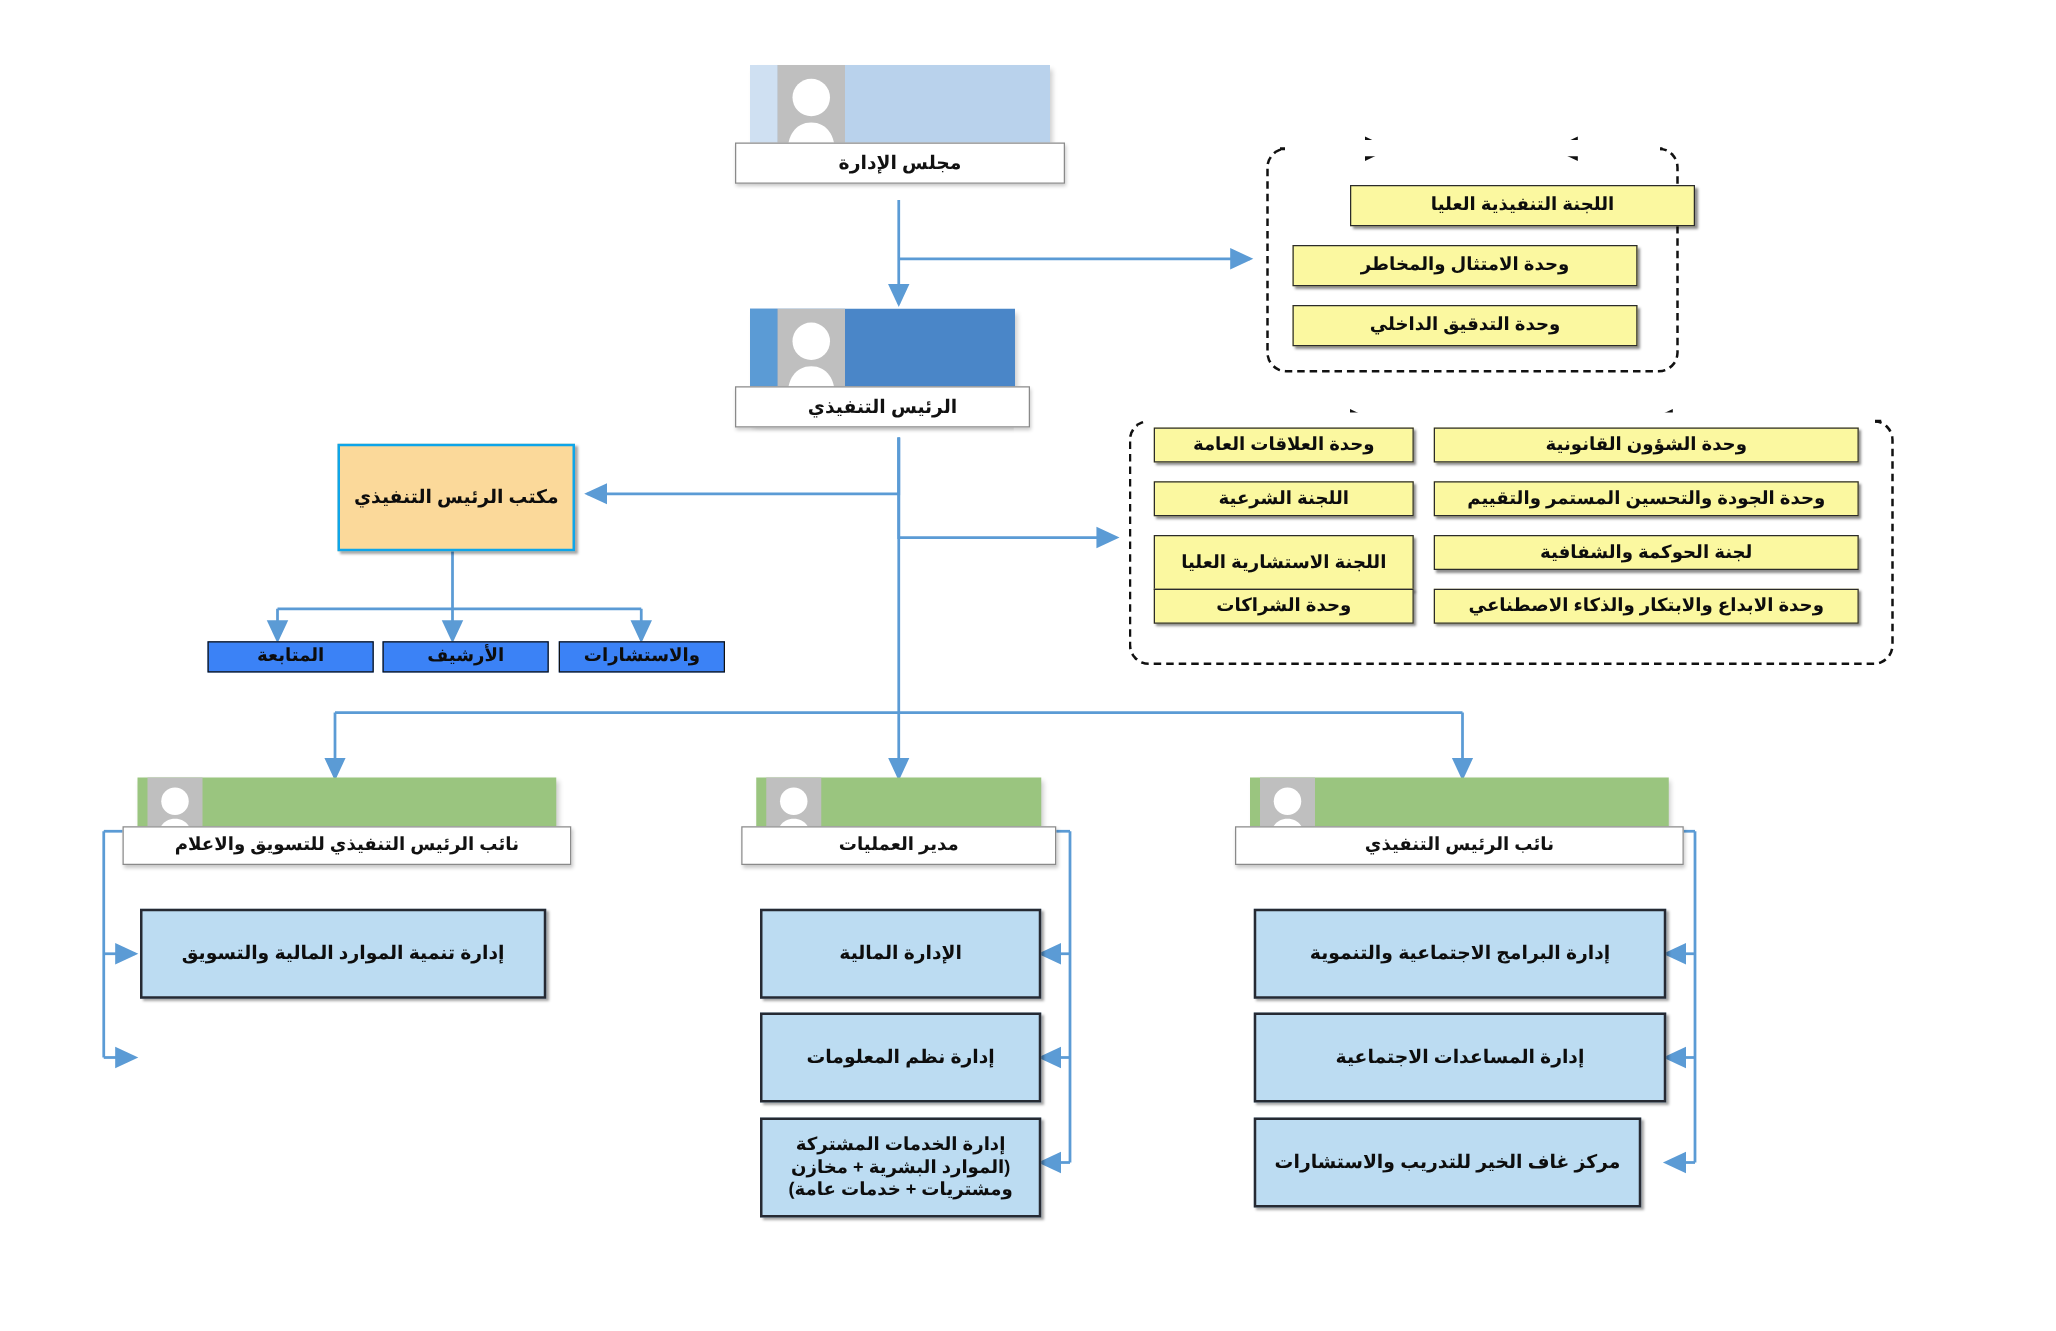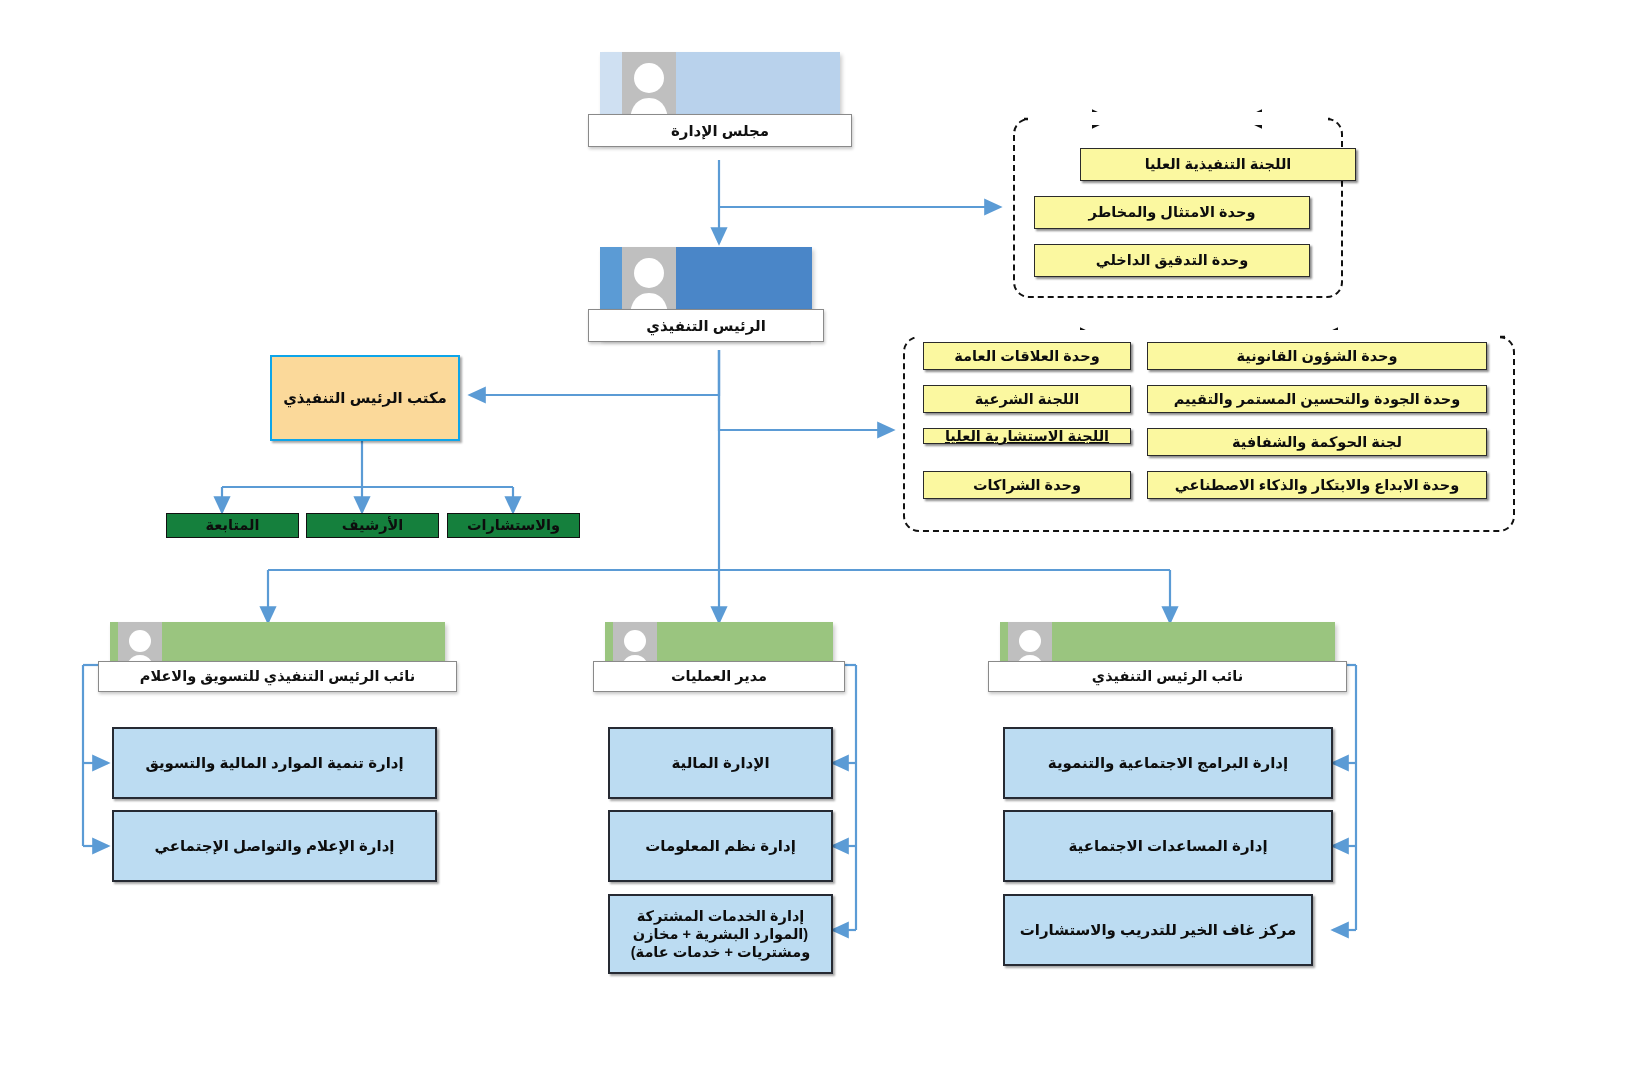--- a/index.html
+++ b/index.html
@@ -75,21 +75,21 @@
     box-shadow:2px 2px 2px rgba(0,0,0,.35);
     font-size:15px;
   }
   .orange{
     background:#fbd99a;
     border:2px solid #0ea5e9;
     box-shadow:2px 2px 2px rgba(0,0,0,.35);
     font-size:15px;
   }
   .plain{
-    background:#15803d;
+    background:#3b82f6;
     border:1.8px solid #111111;
     font-size:14.5px;
   }
 
   .dashgroup{
     position:absolute;
     border:2px dashed #111;
     border-radius:16px;
     box-sizing:border-box;
   }
@@ -231,21 +231,21 @@
   <div class="box yellow" style="left:1147px;top:471px;width:340px;height:28px;">
     <span>وحدة الابداع والابتكار والذكاء الاصطناعي</span>
   </div>
 
   <div class="box yellow" style="left:923px;top:342px;width:208px;height:28px;">
     <span>وحدة العلاقات العامة</span>
   </div>
   <div class="box yellow" style="left:923px;top:385px;width:208px;height:28px;">
     <span>اللجنة الشرعية</span>
   </div>
-  <div class="box yellow" style="left:923px;top:428px;width:208px;height:16px;text-decoration:underline;">
+  <div class="box yellow" style="left:923px;top:428px;width:208px;height:44px;">
     <span>اللجنة الاستشارية العليا</span>
   </div>
   <div class="box yellow" style="left:923px;top:471px;width:208px;height:28px;">
     <span>وحدة الشراكات</span>
   </div>
 
   <div class="person vp" style="left:1000px;top:622px;width:335px;height:62px;">
     <div class="band"></div>
     <div class="photo" style="left:8px;width:44px;">
       <svg viewBox="0 0 44 62">
@@ -308,17 +308,14 @@
     <div class="namebar" style="top:39px;height:29px;font-size:14.5px;">
       <span>نائب الرئيس التنفيذي للتسويق والاعلام</span>
     </div>
     <div class="notch" style="left:-12px;top:68px;"></div>
     <div class="notch" style="right:-12px;top:68px;"></div>
   </div>
 
   <div class="box blue" style="left:112px;top:727px;width:325px;height:72px;">
     <span>إدارة تنمية الموارد المالية والتسويق</span>
   </div>
-  <div class="box blue" style="left:112px;top:810px;width:325px;height:72px;">
-    <span>إدارة الإعلام والتواصل الإجتماعي</span>
-  </div>
 
 </div>
 
 </body></html>

